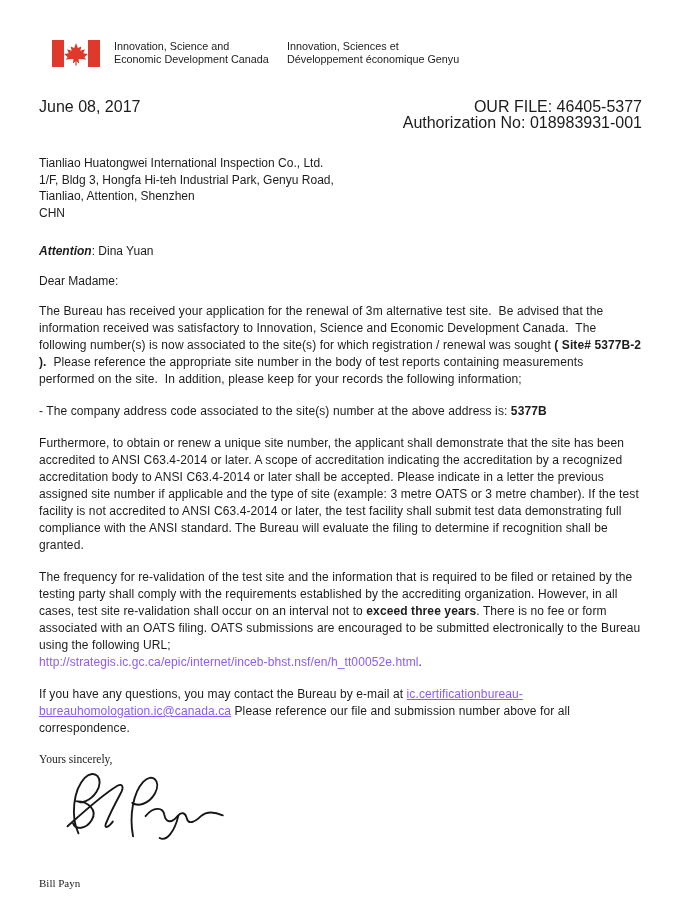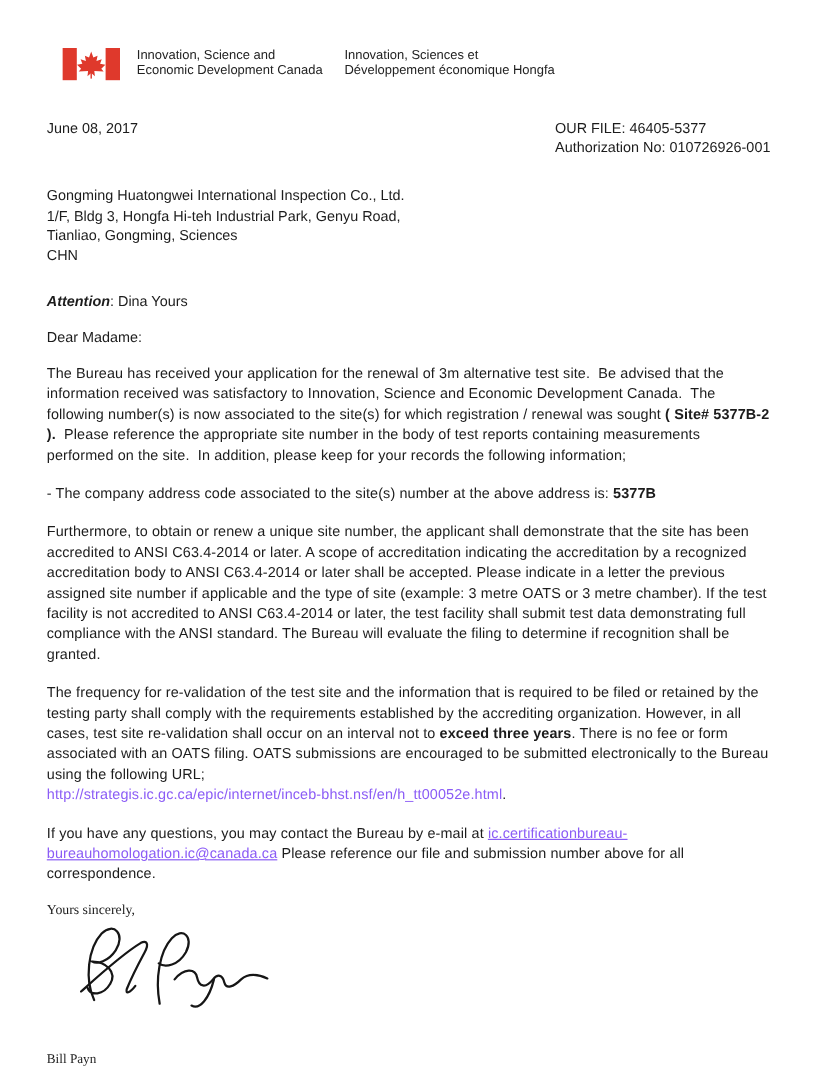--- a/index.html
+++ b/index.html
@@ -14,22 +14,22 @@
   .page { width: 700px; height: 897px; padding: 40px 58px 0 39px; }
 
   
   .gov-header { display: flex; align-items: flex-start; margin-left: 13px; }
   .flag { width: 48px; height: 27px; margin-right: 14px; flex: 0 0 auto; }
   .dept { font-size: 10.8px; line-height: 13px; color: #222; }
   .dept-en { width: 173px; }
   .dept-fr { width: 220px; }
 
   
-  .meta-row { display: flex; justify-content: space-between; margin-top: 32px; font-size: 12px; line-height: 16px; }
-  .file-block { text-align: left; }
+  .meta-row { display: flex; justify-content: space-between; margin-top: 32px; font-size: 16px; line-height: 16px; }
+  .file-block { text-align: right; }
 
   
   .recipient { margin-top: 24px; font-size: 12px; line-height: 16.5px; }
 
   .attention-line { margin-top: 23px; font-size: 12px; }
   .attention-label { font-weight: bold; font-style: italic; }
 
   .salutation { margin-top: 16px; font-size: 12px; }
 
   .para {
@@ -63,40 +63,40 @@
         <polygon fill="#df392c" points="24,3 25.8,8 29.3,6.4 28.4,10.8 32.8,9.3 31.4,13.2 35.8,14 32.4,17.2 34.4,19.6 26.6,19.1 27.1,23.6 24,20.9 20.9,23.6 21.4,19.1 13.6,19.6 15.6,17.2 12.2,14 16.6,13.2 15.2,9.3 19.6,10.8 18.7,6.4 22.2,8"></polygon>
         <rect x="23.4" y="20" width="1.2" height="5.5" fill="#df392c"></rect>
       </svg>
     </div>
     <div class="dept dept-en">
       <div>Innovation, Science and</div>
       <div>Economic Development Canada</div>
     </div>
     <div class="dept dept-fr">
       <div>Innovation, Sciences et</div>
-      <div>Développement économique Hongfa</div>
+      <div>Développement économique Genyu</div>
     </div>
   </div>
 
   <div class="meta-row">
     <div class="date">June 08, 2017</div>
     <div class="file-block">
       <div>OUR FILE: 46405-5377</div>
-      <div>Authorization No: 010726926-001</div>
+      <div>Authorization No: 018983931-001</div>
     </div>
   </div>
 
   <div class="recipient">
-    <div>Gongming Huatongwei International Inspection Co., Ltd.</div>
+    <div>Tianliao Huatongwei International Inspection Co., Ltd.</div>
     <div>1/F, Bldg 3, Hongfa Hi-teh Industrial Park, Genyu Road,</div>
-    <div>Tianliao, Gongming, Sciences</div>
+    <div>Tianliao, Attention, Shenzhen</div>
     <div>CHN</div>
   </div>
 
-  <div class="attention-line"><span class="attention-label">Attention</span><span>: Dina Yours</span></div>
+  <div class="attention-line"><span class="attention-label">Attention</span><span>: Dina Yuan</span></div>
 
   <div class="salutation">Dear Madame:</div>
 
   <p class="para"><span>The Bureau has received your application for the renewal of 3m alternative test site.  Be advised that the information received was satisfactory to Innovation, Science and Economic Development Canada.  The following number(s) is now associated to the site(s) for which registration / renewal was sought </span><b>( Site# 5377B-2 ).</b><span>  Please reference the appropriate site number in the body of test reports containing measurements performed on the site.  In addition, please keep for your records the following information;</span></p>
 
   <p class="para"><span>- The company address code associated to the site(s) number at the above address is: </span><b>5377B</b></p>
 
   <p class="para">Furthermore, to obtain or renew a unique site number, the applicant shall demonstrate that the site has been accredited to ANSI C63.4-2014 or later. A scope of accreditation indicating the accreditation by a recognized accreditation body to ANSI C63.4-2014 or later shall be accepted. Please indicate in a letter the previous assigned site number if applicable and the type of site (example: 3 metre OATS or 3 metre chamber). If the test facility is not accredited to ANSI C63.4-2014 or later, the test facility shall submit test data demonstrating full compliance with the ANSI standard. The Bureau will evaluate the filing to determine if recognition shall be granted.</p>
 
   <p class="para"><span>The frequency for re-validation of the test site and the information that is required to be filed or retained by the testing party shall comply with the requirements established by the accrediting organization. However, in all cases, test site re-validation shall occur on an interval not to </span><b>exceed three years</b><span>. There is no fee or form associated with an OATS filing. OATS submissions are encouraged to be submitted electronically to the Bureau using the following URL;

